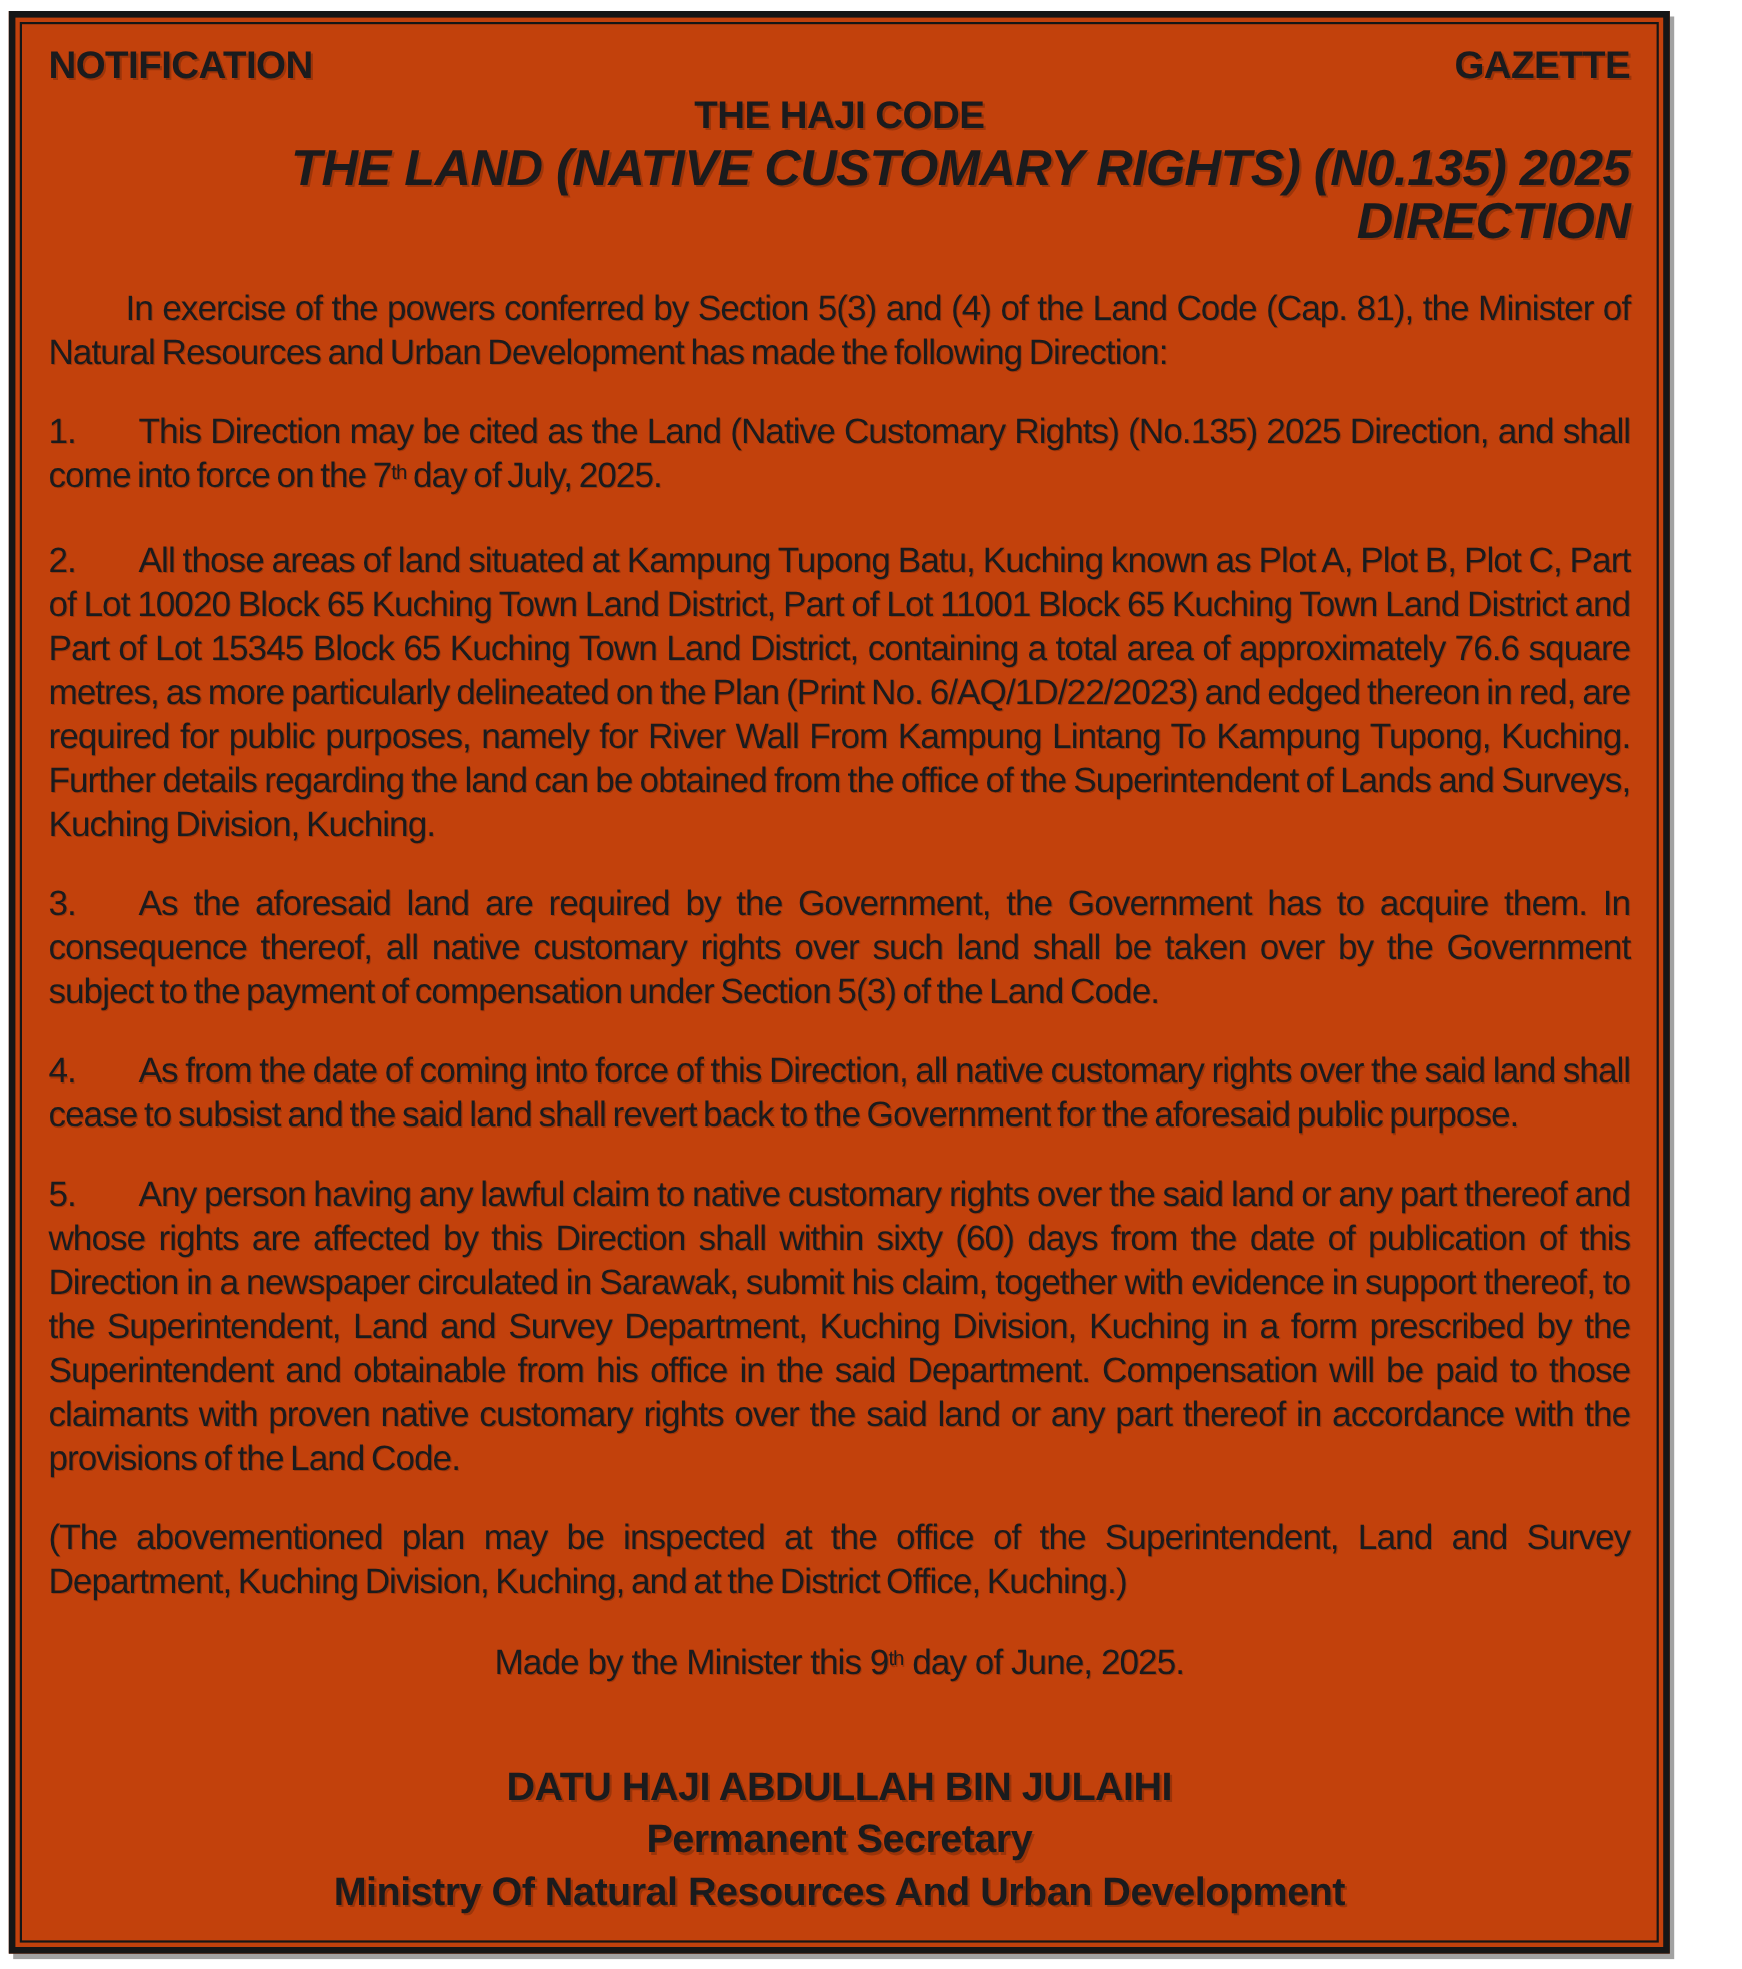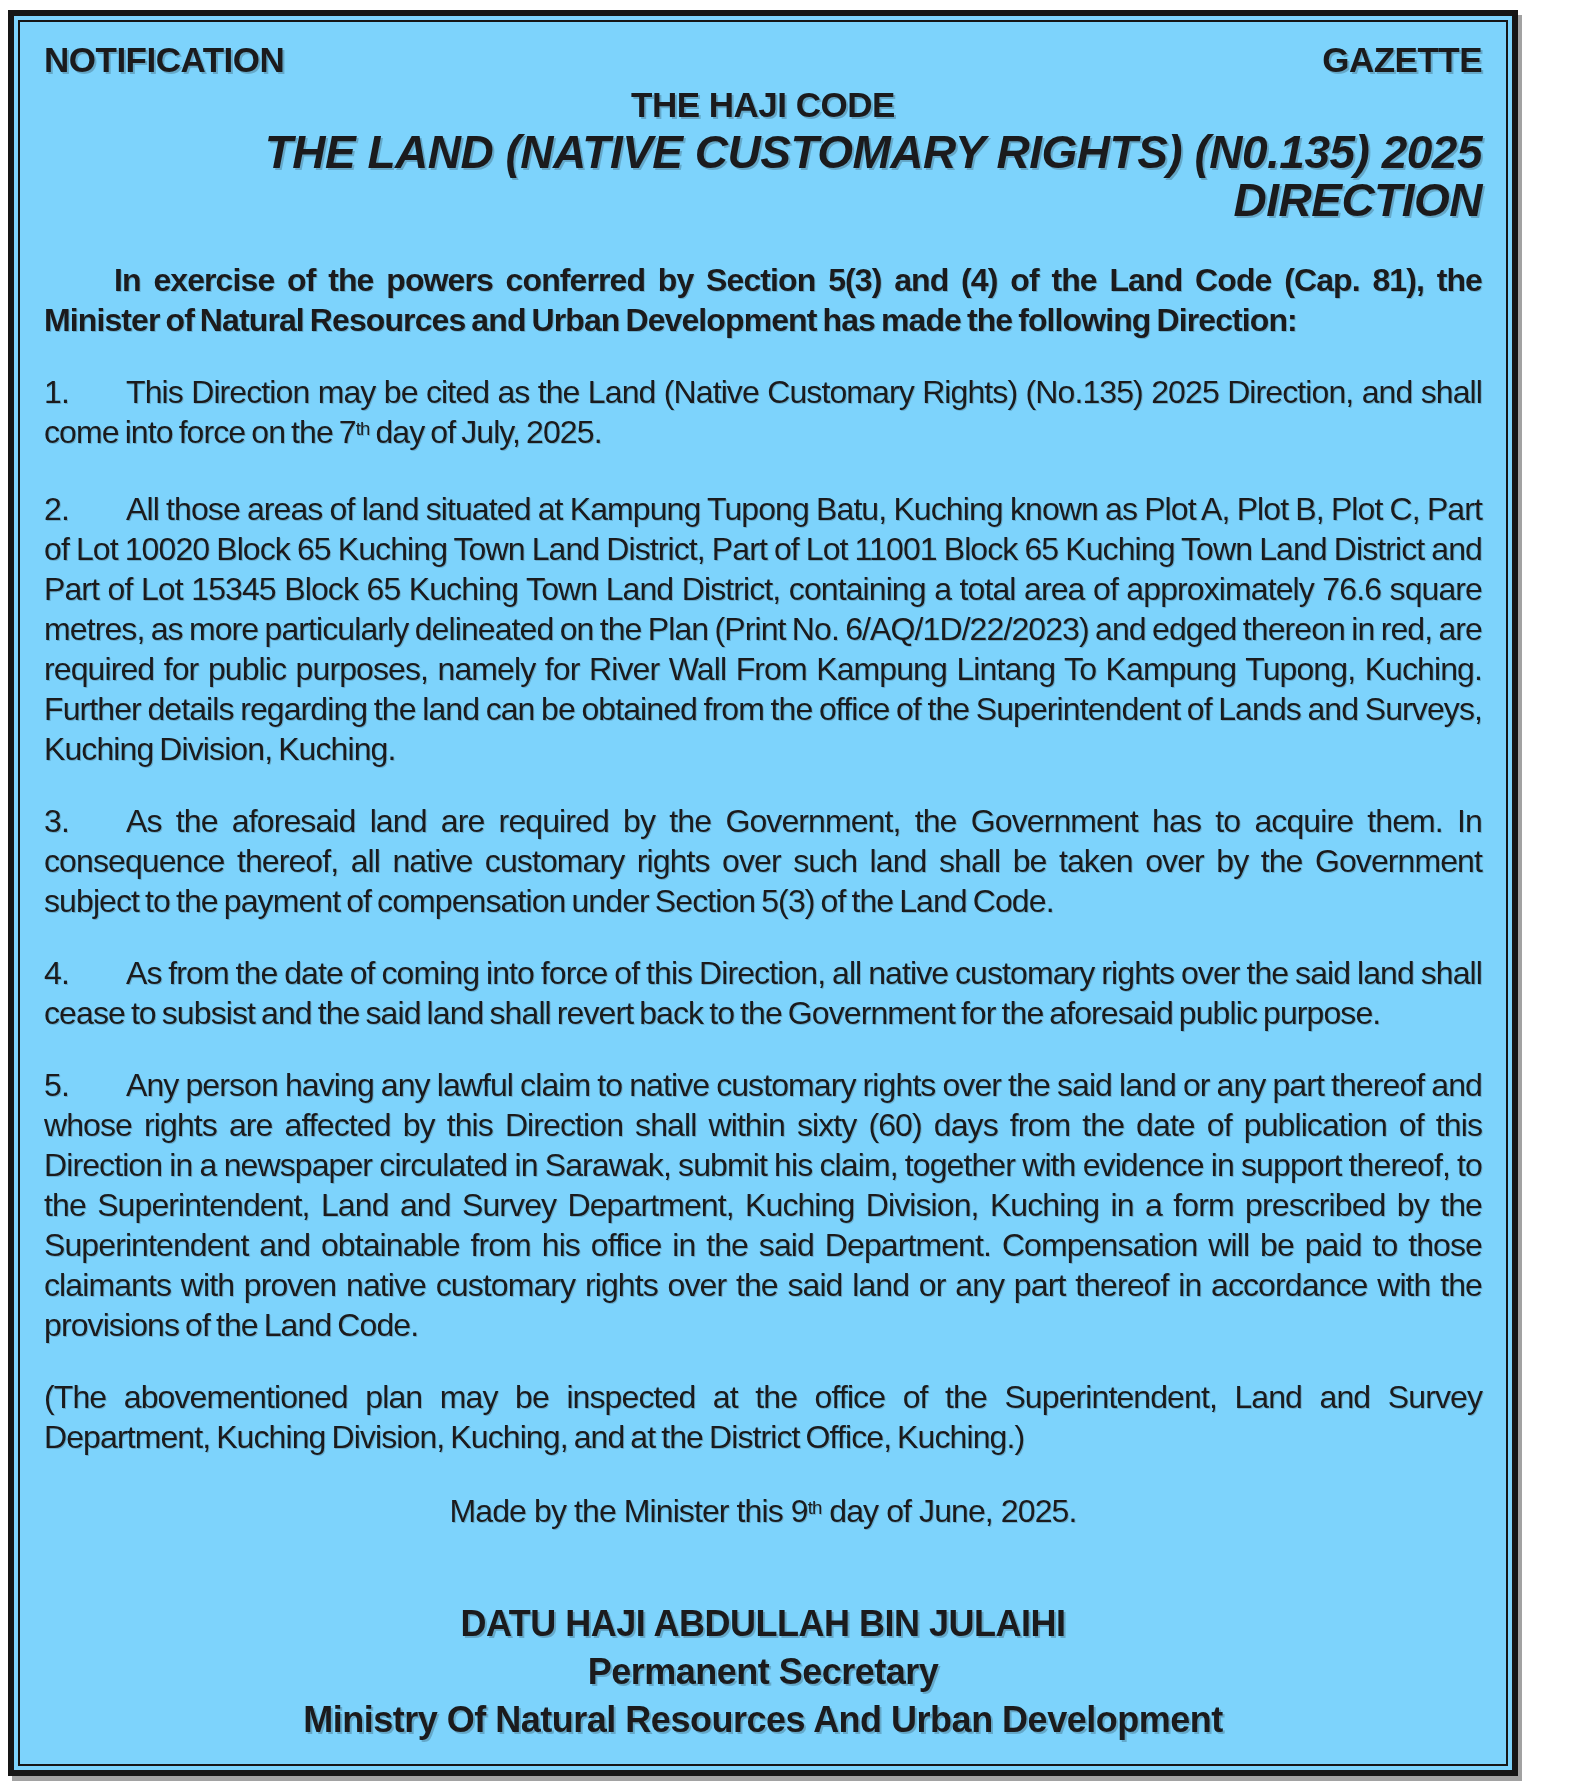--- a/index.html
+++ b/index.html
@@ -9,21 +9,21 @@
     font-family: "Liberation Sans", "DejaVu Sans", sans-serif;
     color: #1b1b1d;
     position: relative;
   }
   .doc {
     position: absolute;
     left: 8px; top: 10px;
     width: 1510px; height: 1766px;
     border: 6px solid #161616;
     padding: 4px;
-    background: #7dd3fc;
+    background: #c2410c;
     box-shadow: 4px 5px 0 rgba(70,70,70,0.5);
   }
   .doc-inner {
     width: 100%; height: 100%;
     border: 2px solid #161616;
     padding: 16px 24px 0 24px;
     overflow: hidden;
   }
   .masthead {
     display: flex;
@@ -55,21 +55,21 @@
   }
   p.body {
     font-size: 32px;
     line-height: 40px;
     letter-spacing: -0.9px;
     word-spacing: -2px;
     text-align: justify;
     margin-top: 32px;
     text-shadow: 1px 1px 0 rgba(0,0,0,0.18);
   }
-  p.intro { text-indent: 70px; margin-top: 36px; font-weight: bold; }
+  p.intro { text-indent: 70px; margin-top: 36px; }
   .num { display: inline-block; width: 82px; }
   .sup { font-size: 58%; position: relative; top: -0.45em; }
   .made {
     text-align: center;
     font-size: 32px;
     line-height: 40px;
     letter-spacing: -0.9px;
     margin-top: 34px;
     text-shadow: 1px 1px 0 rgba(0,0,0,0.18);
   }

